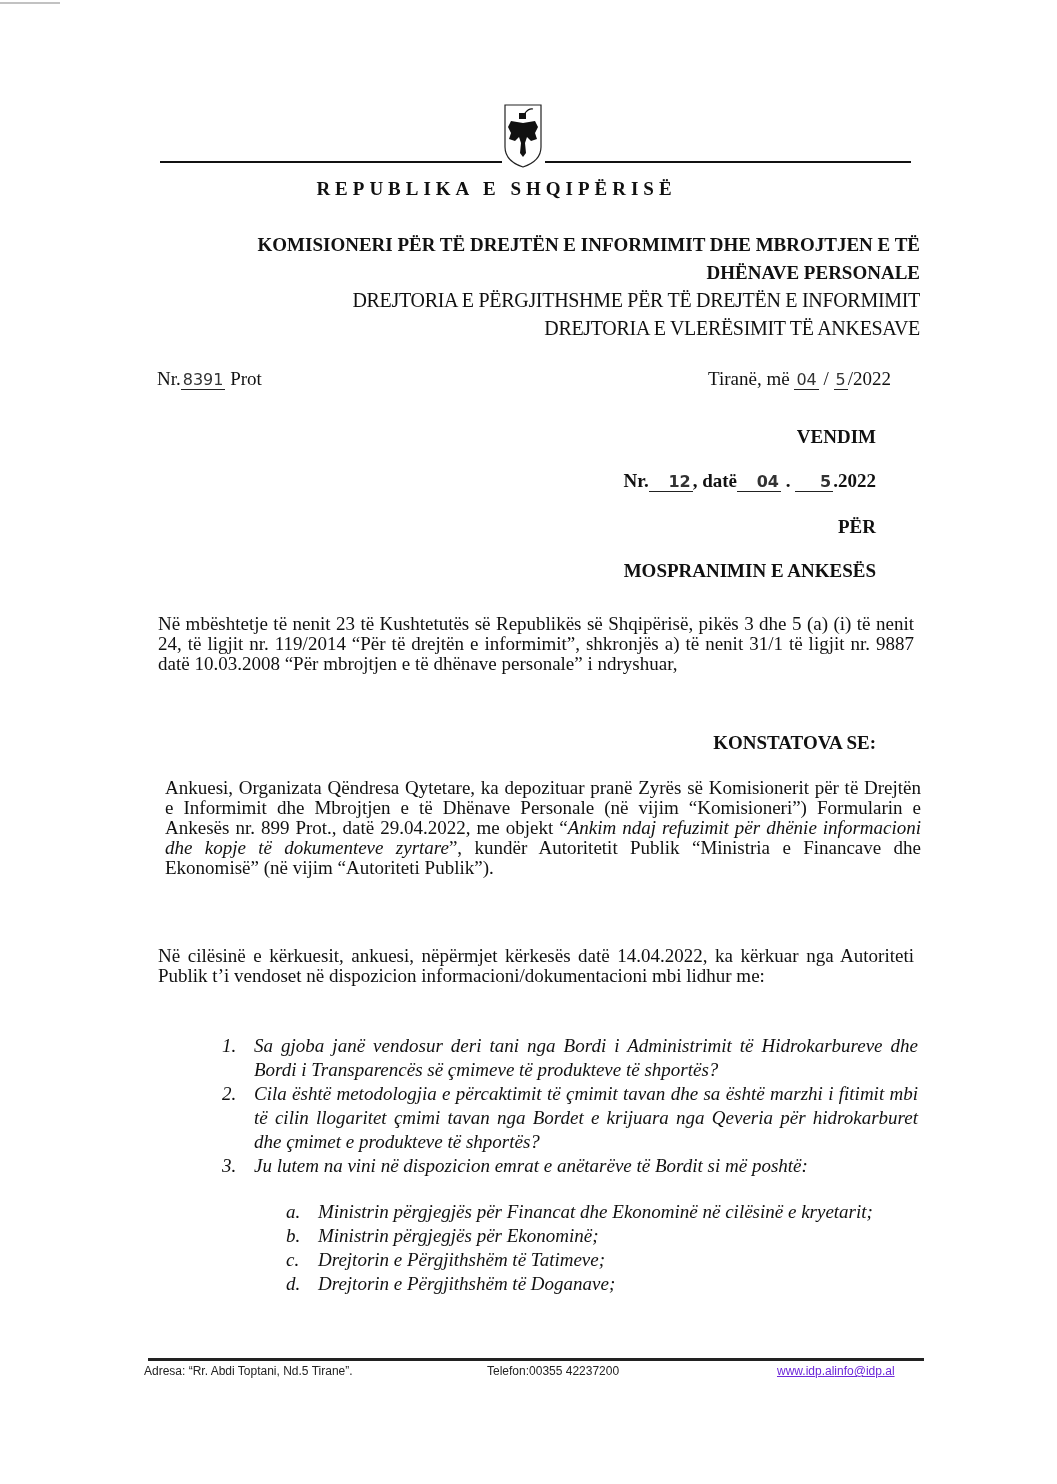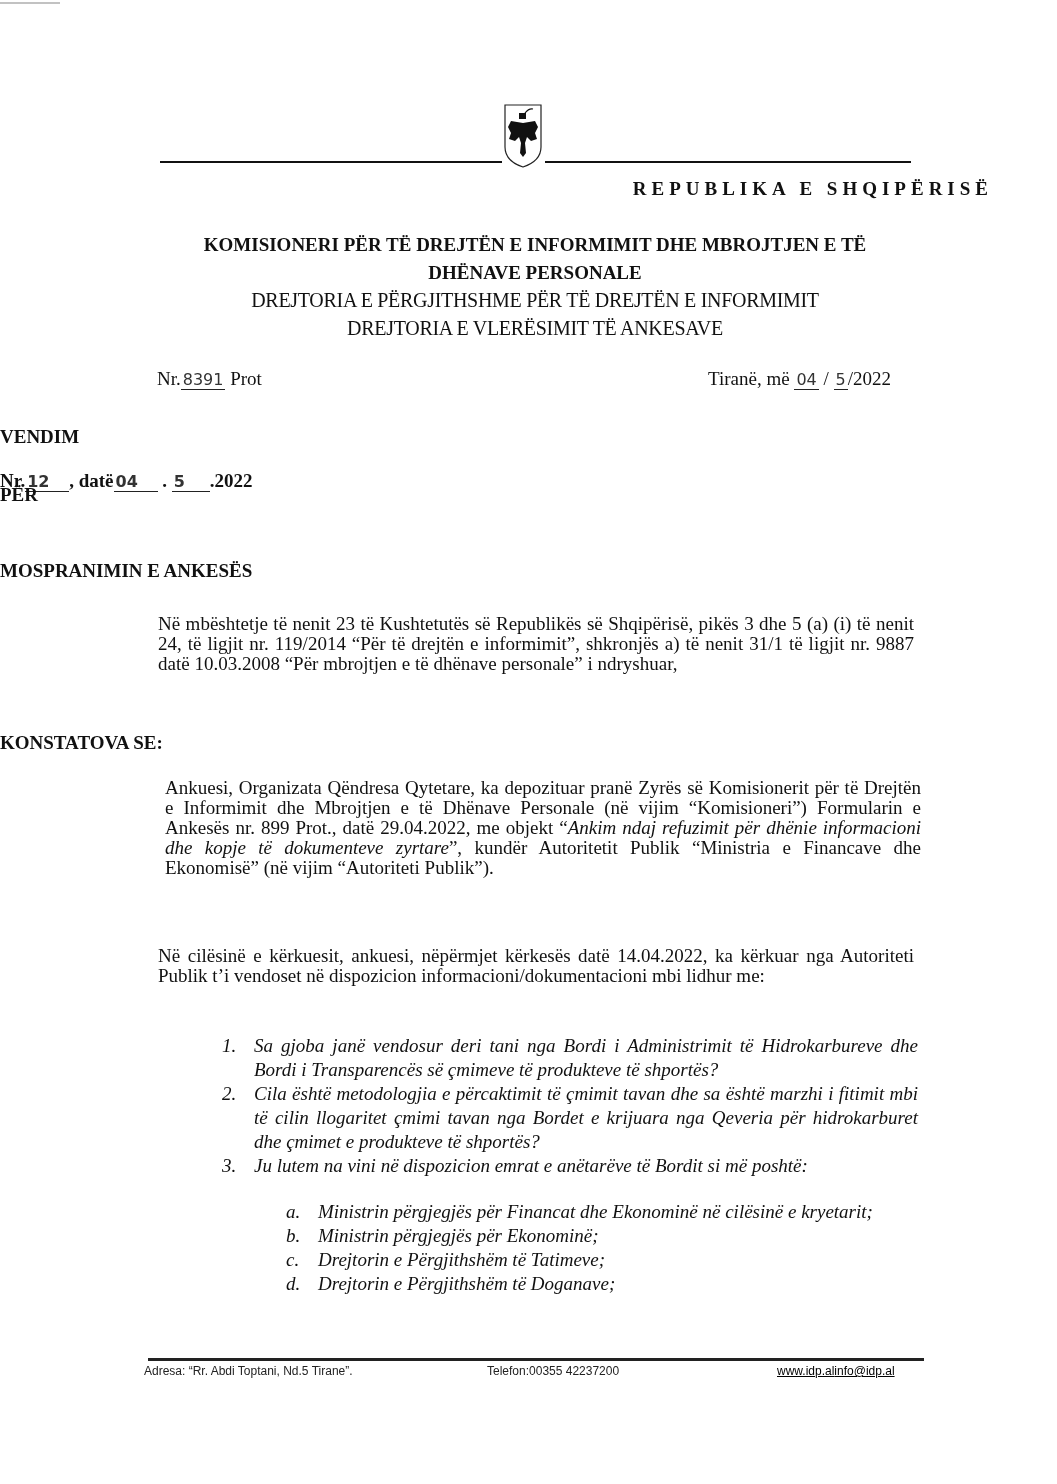--- a/index.html
+++ b/index.html
@@ -3,48 +3,48 @@
 <meta charset="utf-8">
 <style>
   html, body { margin: 0; padding: 0; background: #ffffff; }
   body {
     width: 1057px; height: 1484px; position: relative; overflow: hidden;
     font-family: "Liberation Serif", "DejaVu Serif", serif; color: #111;
   }
   .header-line { position: absolute; top: 161px; height: 2px; background: #111; }
   .emblem { position: absolute; left: 503px; top: 103px; width: 40px; height: 66px; }
   .republika {
-    position: absolute; top: 178px; left: 0; width: 993px; text-align: right;
+    position: absolute; top: 178px; left: 0; width: 993px; text-align: center;
     font-weight: bold; font-size: 19px; letter-spacing: 5px;
   }
-  .center-line { position: absolute; left: 150px; width: 770px; text-align: center; }
+  .center-line { position: absolute; left: 150px; width: 770px; text-align: right; }
   .org-bold { font-weight: bold; font-size: 19px; line-height: 29px; }
   .dir { font-size: 20px; line-height: 29px; letter-spacing: -0.3px; }
   .proto { position: absolute; top: 368px; font-size: 19px; }
   .handwritten {
     font-family: "DejaVu Sans", sans-serif; font-size: 16px; color: #333;
     border-bottom: 1px solid #222; display: inline-block; padding: 0 2px; line-height: 18px;
   }
-  .title-bold { font-weight: bold; font-size: 19px; text-align: left; position: absolute; left: 0; width: 876px; }
+  .title-bold { font-weight: bold; font-size: 19px; text-align: right; position: absolute; left: 0; width: 876px; }
   .para {
     position: absolute; left: 158px; width: 756px; font-size: 19px; line-height: 20px;
     text-align: justify; text-align-last: left;
   }
   .list {
     position: absolute; left: 222px; width: 696px; font-style: italic; font-size: 19px; line-height: 24px;
   }
   .list-item { display: flex; }
   .list-num { width: 32px; flex: none; }
   .list-text { flex: 1; text-align: justify; text-align-last: left; }
   .sublist { position: absolute; left: 286px; width: 632px; font-style: italic; font-size: 19px; line-height: 24px; }
   .footer-line { position: absolute; left: 148px; width: 776px; top: 1358px; height: 3px; background: #222; }
   .footer {
     position: absolute; top: 1364px; font-family: "Liberation Sans", "DejaVu Sans", sans-serif; font-size: 12px; color: #222;
   }
-  .footer a { color: #000000; text-decoration: underline; margin-top: 36px; }
+  .footer a { color: #6d28d9; text-decoration: underline; margin-top: 36px; }
   .scan-mark { position: absolute; top: 2px; left: 0; width: 60px; height: 2px; background: #999; opacity: .6; }
 </style>
 </head>
 <body>
 
 <div class="scan-mark"></div>
 
 <div class="header-line" style="left:160px;width:342px;"></div>
 <div class="header-line" style="left:545px;width:366px;"></div>
 
@@ -73,21 +73,21 @@
 <div class="proto" style="left:708px;">
   <span>Tiranë, më</span>
   <span class="handwritten">04</span> /
   <span class="handwritten">5</span><span>/2022</span>
 </div>
 
 <div class="title-bold" style="top:426px;">VENDIM</div>
 <div class="title-bold" style="top:470px;">
   <span>Nr.</span><span class="handwritten" style="min-width:40px;">12</span><span>, datë</span><span class="handwritten" style="min-width:40px;">04</span> . <span class="handwritten" style="min-width:34px;">5</span><span>.2022</span>
 </div>
-<div class="title-bold" style="top:484px;">PËR</div>
+<div class="title-bold" style="top:516px;">PËR</div>
 <div class="title-bold" style="top:560px;">MOSPRANIMIN E ANKESËS</div>
 
 <div class="para" style="top:614px;">Në mbështetje të nenit 23 të Kushtetutës së Republikës së Shqipërisë, pikës 3 dhe 5 (a) (i) të nenit 24, të ligjit nr. 119/2014 “Për të drejtën e informimit”, shkronjës a) të nenit 31/1 të ligjit nr. 9887 datë 10.03.2008 “Për mbrojtjen e të dhënave personale” i ndryshuar,</div>
 <div class="title-bold" style="top:732px;">KONSTATOVA SE:</div>
 
 <div class="para" style="top:778px;margin-left:7px;">
   <span>Ankuesi, Organizata Qëndresa Qytetare, ka depozituar pranë Zyrës së Komisionerit për të Drejtën e Informimit dhe Mbrojtjen e të Dhënave Personale (në vijim “Komisioneri”) Formularin e Ankesës nr. 899 Prot., datë 29.04.2022, me objekt “</span><em>Ankim ndaj refuzimit për dhënie informacioni dhe kopje të dokumenteve zyrtare</em><span>”, kundër Autoritetit Publik “Ministria e Financave dhe Ekonomisë” (në vijim “Autoriteti Publik”).</span>
 </div>
 
 <div class="para" style="top:946px;">Në cilësinë e kërkuesit, ankuesi, nëpërmjet kërkesës datë 14.04.2022, ka kërkuar nga Autoriteti Publik t’i vendoset në dispozicion informacioni/dokumentacioni mbi lidhur me:</div>

